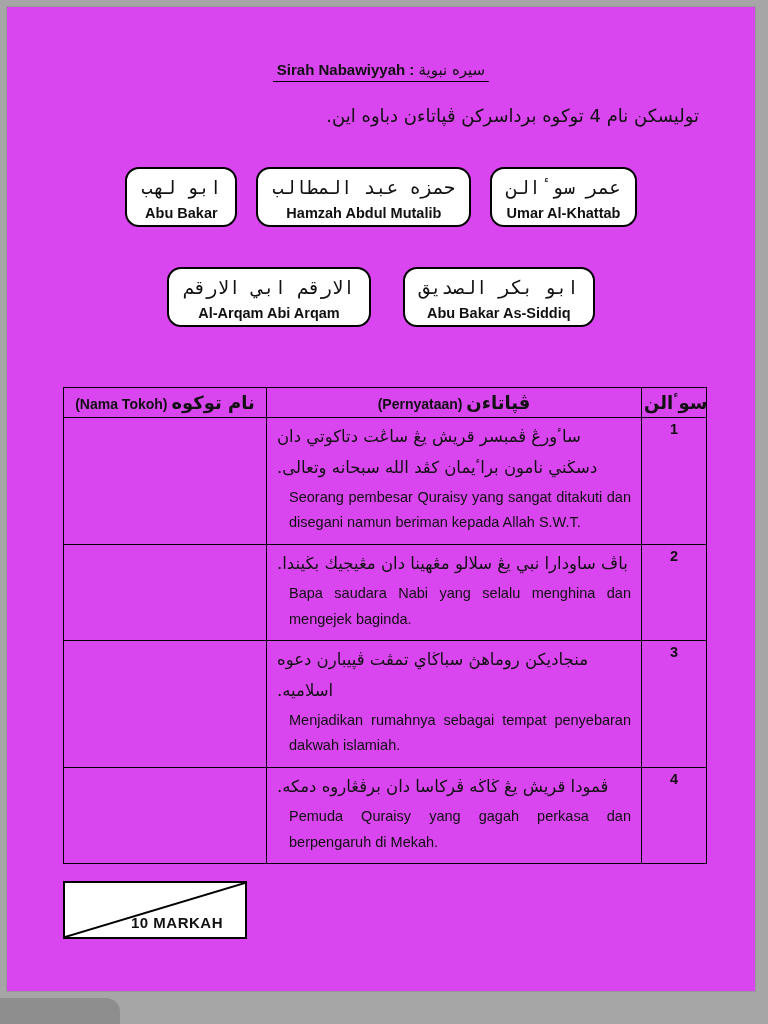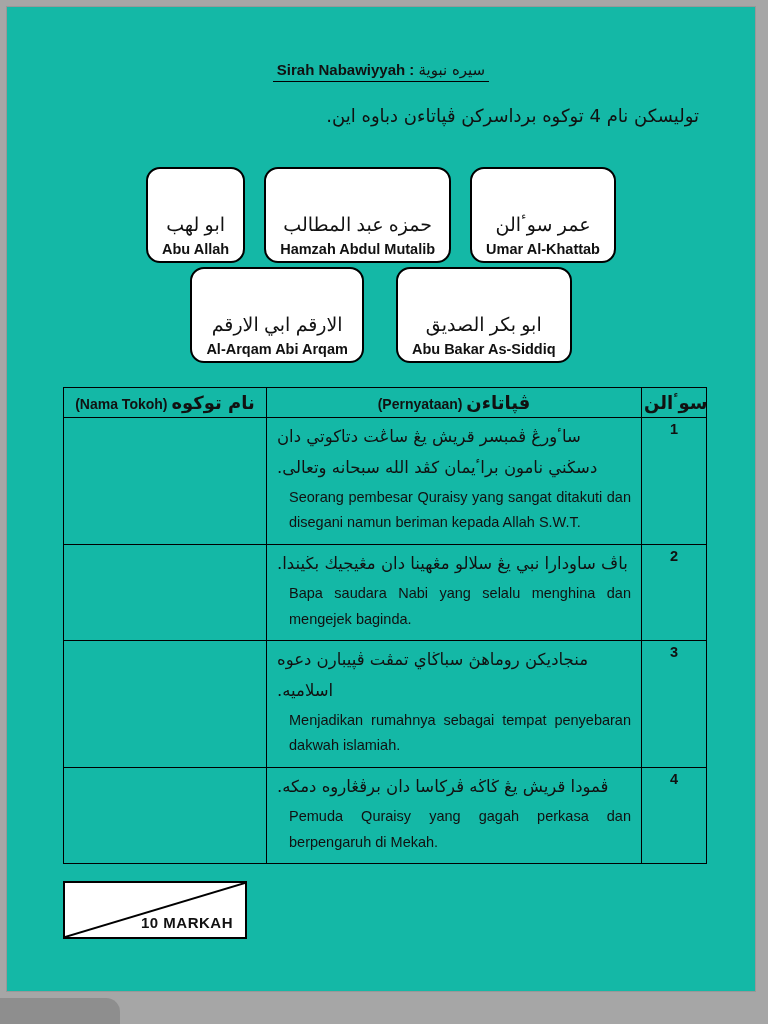--- a/index.html
+++ b/index.html
@@ -8,21 +8,21 @@
     background:#a6a6a6;
     font-family:"Liberation Sans",sans-serif;
     overflow:hidden;
   }
   .scan-smudge{
     position:absolute;left:0;bottom:0;width:120px;height:26px;
     background:#8e8e8e;border-radius:0 14px 0 0;
   }
   .page{
     position:absolute;left:6px;top:6px;width:750px;height:986px;
-    background:#14b8a6;border:1px solid #989898;box-sizing:border-box;
+    background:#d946ef;border:1px solid #989898;box-sizing:border-box;
   }
   
   .title{
     position:absolute;top:54px;left:0;width:100%;text-align:center;
   }
   .title .title-inner{
     display:inline-block;border-bottom:1.5px solid #000;padding:0 4px 2px 4px;
   }
   .title-latin{font-weight:bold;font-size:15px;color:#111;}
   .title-arabic{font-family:"DejaVu Sans",sans-serif;font-size:15px;color:#111;}
@@ -34,22 +34,22 @@
   }
   
   .box-row{position:absolute;left:0;width:100%;display:flex;justify-content:center;}
   .box-row-1{top:160px;gap:19px;}
   .box-row-2{top:260px;gap:32px;}
   .name-box{
     border:2px solid #000;border-radius:14px;box-sizing:border-box;
     padding:7px 14px 4px 14px;text-align:center;background:#fff;
   }
   .name-box .arabic{
-    display:block;font-family:Liberation Sans, sans-serif;font-size:19px;
-    direction:rtl;color:#111;line-height:1.4;margin-top:36px;
+    display:block;font-family:Liberation Mono, monospace;font-size:19px;
+    direction:rtl;color:#111;line-height:1.4;
   }
   .name-box .latin{
     display:block;font-weight:bold;font-size:14.5px;color:#111;margin-top:2px;
   }
   
   .quiz-table{
     position:absolute;top:380px;left:56px;width:643px;
     border-collapse:collapse;table-layout:fixed;
   }
   .quiz-table td,.quiz-table th{
@@ -76,41 +76,41 @@
   }
   .cell-answer{height:100%;}
   .row-1 .cell-answer{height:112px;}
   
   .marks-box{
     position:absolute;top:874px;left:56px;width:184px;height:58px;
     border:2px solid #000;box-sizing:border-box;background:#fff;
   }
   .marks-box svg{position:absolute;left:0;top:0;width:100%;height:100%;}
   .marks-label{
-    position:absolute;right:12px;bottom:6px;
+    position:absolute;right:22px;bottom:6px;
     font-weight:bold;font-size:15px;color:#111;letter-spacing:0.5px;
   }
 </style>
 </head>
 <body>
 
 <div class="page">
 
   <div class="title">
     <span class="title-inner">
       <span class="title-latin"> Sirah Nabawiyyah : </span><span class="title-arabic">سيره نبوية</span>
     </span>
   </div>
 
   <div class="instruction">توليسكن نام 4 توكوه برداسركن ڤڽاتاءن دباوه اين.</div>
 
   <div class="box-row box-row-1">
     <div class="name-box">
       <span class="arabic">ابو لهب</span>
-      <span class="latin">Abu Allah</span>
+      <span class="latin">Abu Bakar</span>
     </div>
     <div class="name-box">
       <span class="arabic">حمزه عبد المطالب</span>
       <span class="latin">Hamzah Abdul Mutalib</span>
     </div>
     <div class="name-box">
       <span class="arabic">عمر سوٴالن</span>
       <span class="latin">Umar Al-Khattab</span>
     </div>
   </div>

